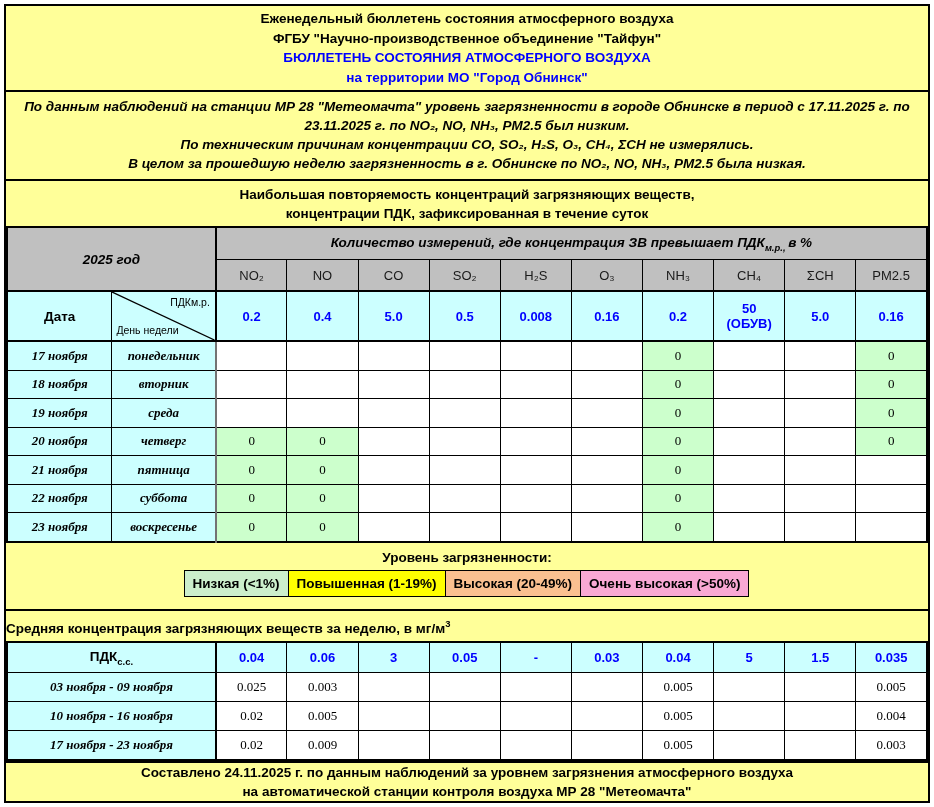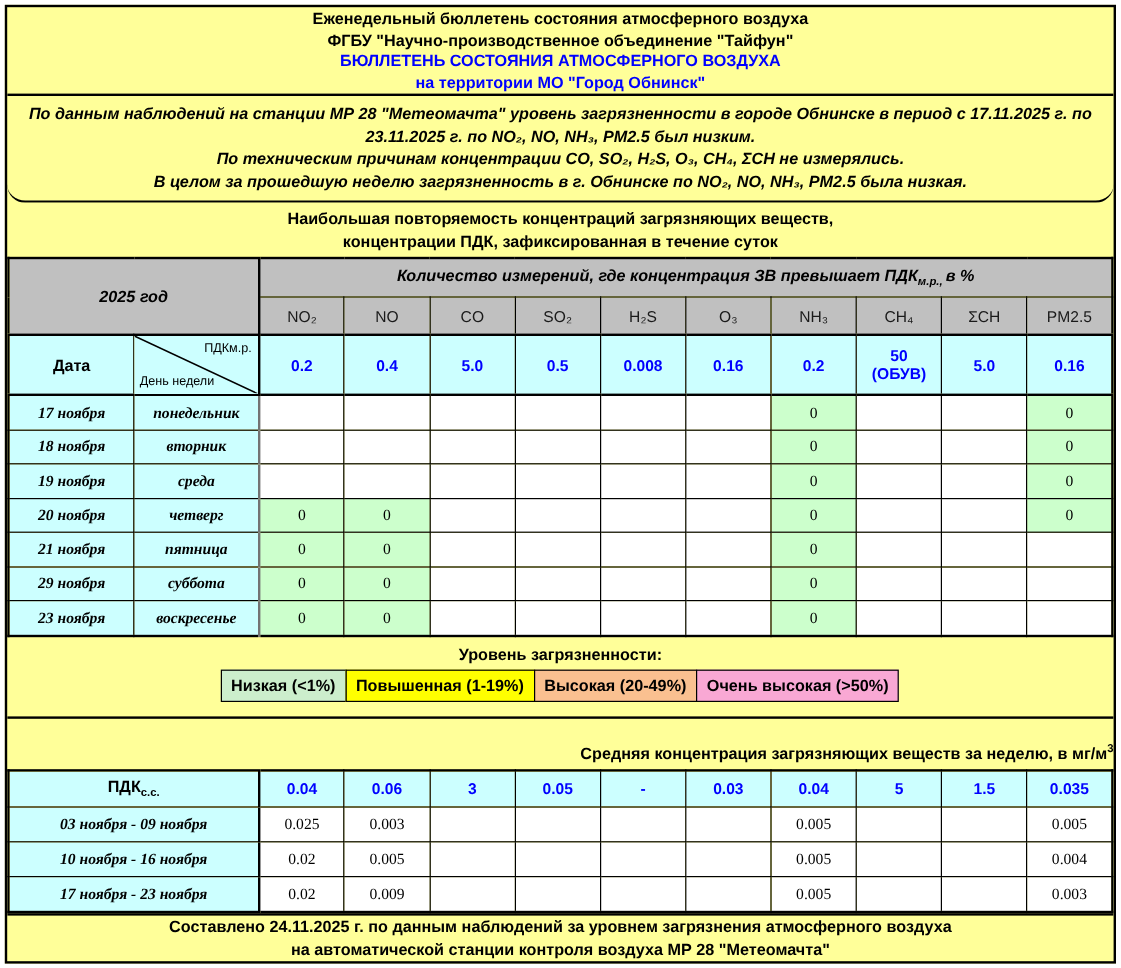--- a/index.html
+++ b/index.html
@@ -9,21 +9,21 @@
          border:2px solid #000;background:#FFFF99;display:flex;flex-direction:column;overflow:hidden;}
   .sec{border-bottom:2px solid #000;}
   .sec:last-child{border-bottom:none;}
 
   
   .hdr{height:112px;display:flex;flex-direction:column;justify-content:space-evenly;text-align:center;}
   .hdr div{font-weight:bold;font-size:13.5px;}
   .c-blue{color:#0000FF;}
 
   
-  .summary{padding:5px 8px 6px 8px;text-align:center;border-radius:15px;}
+  .summary{padding:5px 8px 6px 8px;text-align:center;}
   .summary div{font-weight:bold;font-style:italic;font-size:13.5px;line-height:19px;}
 
   
   .ttl{padding:4px 0 3px 0;text-align:center;font-weight:bold;font-size:13.5px;line-height:19px;}
 
   table{width:100%;border-collapse:collapse;table-layout:fixed;border:2px solid #000;}
   td{border:1px solid #000;text-align:center;vertical-align:middle;overflow:hidden;}
 
   
   .year{background:#C0C0C0;font-weight:bold;font-style:italic;font-size:13.5px;
@@ -48,21 +48,21 @@
   .legend{padding:7px 0 12px 0;text-align:center;}
   .legend-title{font-weight:bold;font-size:13.5px;margin-bottom:5px;}
   .legend-row{display:flex;justify-content:center;}
   .lg-box{border:1px solid #000;margin-left:-1px;padding:5px 8px;font-weight:bold;font-size:13.5px;}
   .b1{background:#CCEECC;}
   .b2{background:#FFFF00;}
   .b3{background:#FAC090;}
   .b4{background:#f9a8d4;}
 
   
-  .low-ttl{padding:20px 0 6px 0;text-align:right;font-weight:bold;font-size:13.5px;margin-left:24px;}
+  .low-ttl{padding:7px 0 6px 0;text-align:left;font-weight:bold;font-size:13.5px;}
   .pdkss-row td{height:27px;}
   .pdkss-label{background:#CCFFFF;font-weight:bold;font-size:13.5px;border-right:2px solid #000;}
   .wk{background:#CCFFFF;font-family:"Liberation Serif","DejaVu Serif",serif;
       font-weight:bold;font-style:italic;font-size:13px;border-right:2px solid #000;}
   .wrow td{height:26px;}
   .wv{background:#FFFFFF;font-family:"Liberation Serif","DejaVu Serif",serif;font-size:13px;}
 
   
   .footer{padding:0 0;text-align:center;flex:1;display:flex;flex-direction:column;justify-content:space-between;}
   .footer div{font-weight:bold;font-size:13.5px;line-height:19px;}
@@ -212,21 +212,21 @@
           <td class="v"></td>
           <td class="v"></td>
           <td class="v"></td>
           <td class="v"></td>
           <td class="v filled">0</td>
           <td class="v"></td>
           <td class="v"></td>
           <td class="v"></td>
         </tr>
         <tr class="drow">
-          <td class="date">29 ноября</td>
+          <td class="date">22 ноября</td>
           <td class="day">суббота</td>
           <td class="v filled">0</td>
           <td class="v filled">0</td>
           <td class="v"></td>
           <td class="v"></td>
           <td class="v"></td>
           <td class="v"></td>
           <td class="v filled">0</td>
           <td class="v"></td>
           <td class="v"></td>

